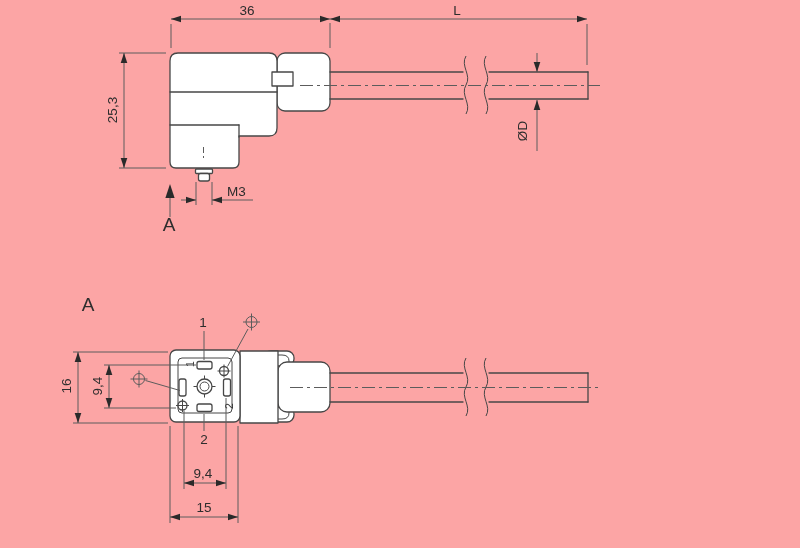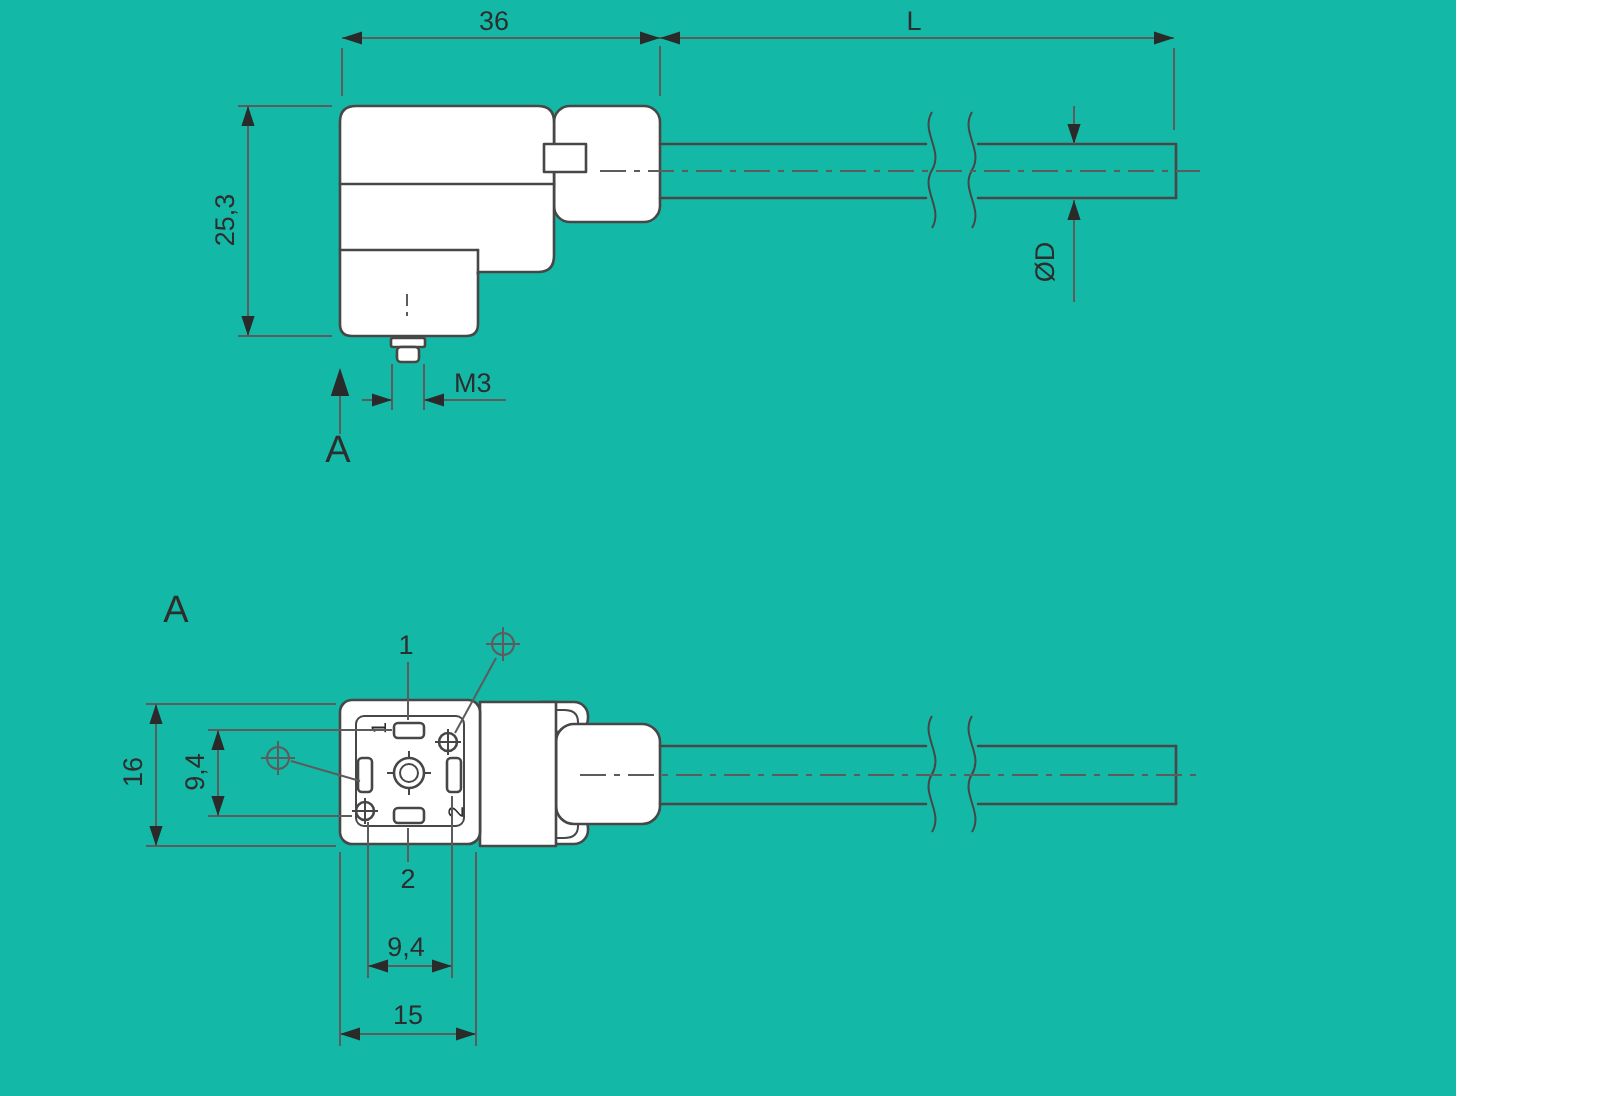--- a/index.html
+++ b/index.html
@@ -1,16 +1,16 @@
 <!DOCTYPE html>
 <html><head>
 <meta charset="utf-8">
 <style>
   html,body{margin:0;padding:0;background:#fff;}
-  .stage{width:728px;height:548px;background:#14b8a6;position:relative;overflow:hidden;}
+  .stage{width:800px;height:548px;background:#fca5a5;position:relative;overflow:hidden;}
   svg{display:block;}
   .obj{stroke:#474747;stroke-width:1.3;fill:none;stroke-linecap:round;stroke-linejoin:round;}
   .objf{stroke:#474747;stroke-width:1.3;fill:#ffffff;stroke-linejoin:round;}
   .thin{stroke:#474747;stroke-width:1;fill:none;}
   .dim{stroke:#5c5c5c;stroke-width:1;fill:none;}
   .cl{stroke:#5c5c5c;stroke-width:1;fill:none;stroke-dasharray:13 4 3 4;}
   .clshort{stroke:#5c5c5c;stroke-width:1;fill:none;stroke-dasharray:6 3 2 3;}
   .arrfill{fill:#2a2a2a;}
   text{font-family:"Liberation Sans","DejaVu Sans",sans-serif;fill:#2d2d2d;font-size:13.5px;}
   text.big{font-size:19px;}

